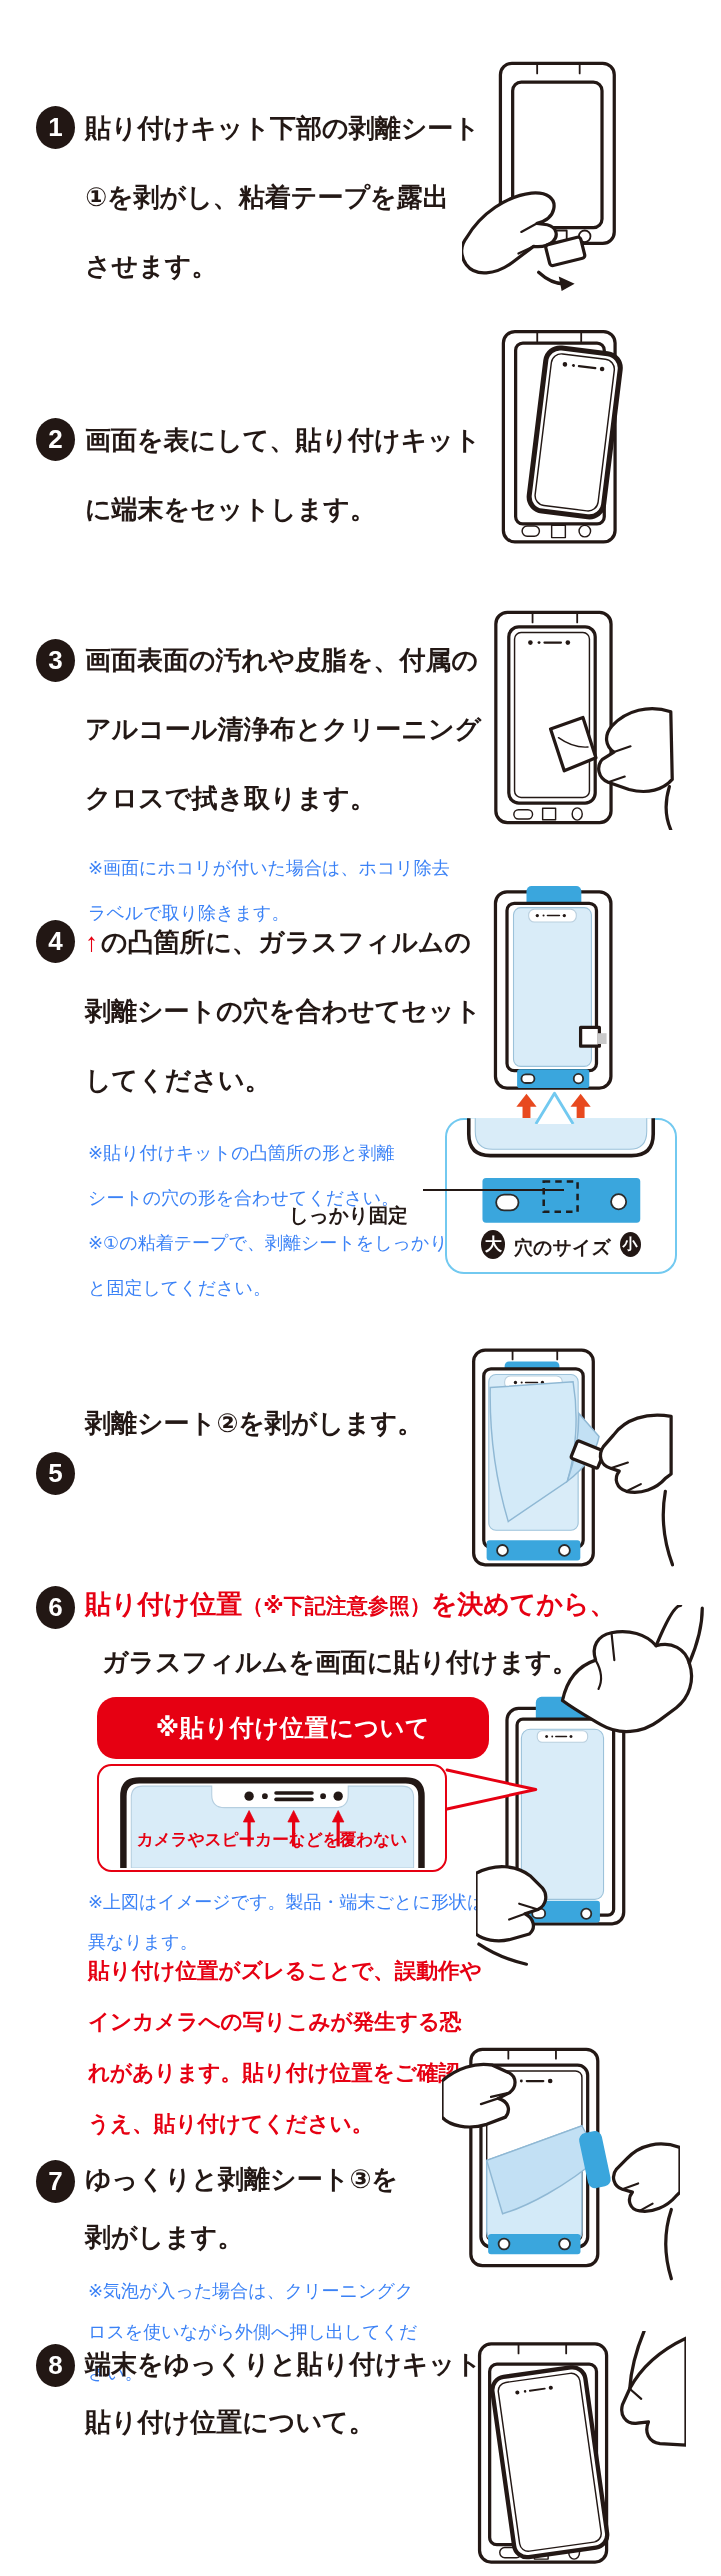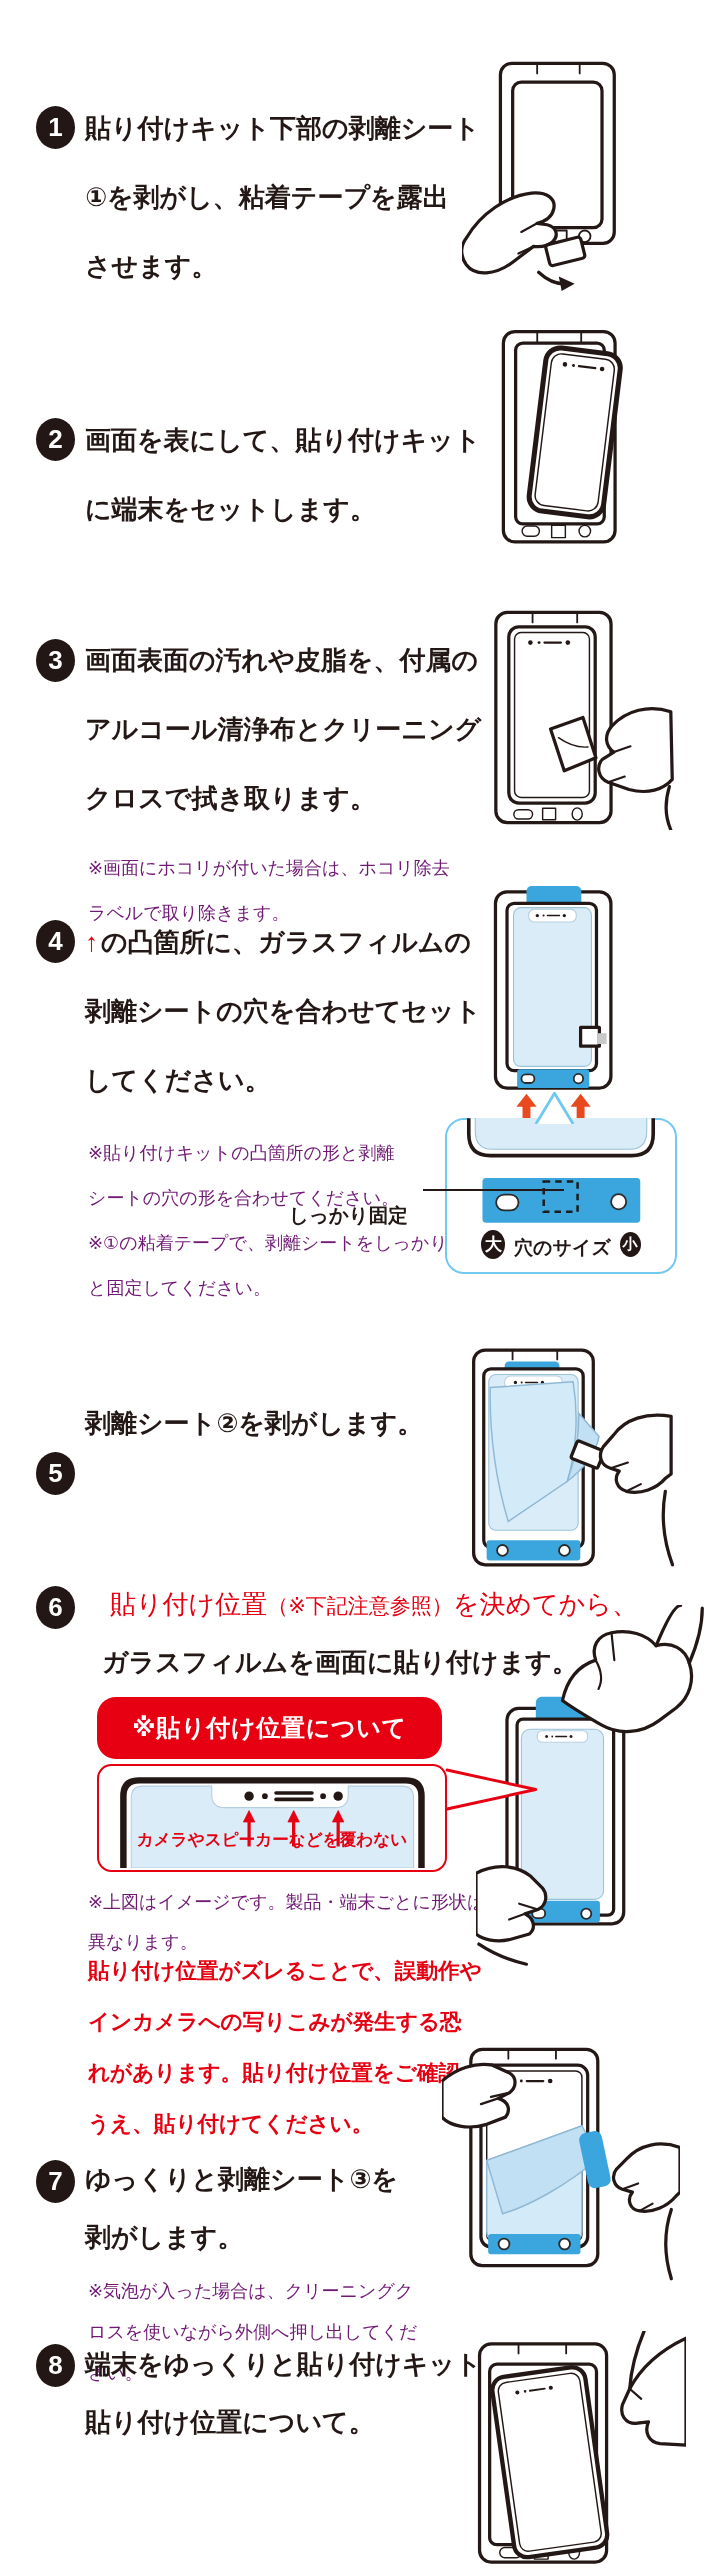--- a/index.html
+++ b/index.html
@@ -13,35 +13,35 @@
     background:#221714;color:#fff;font-weight:bold;font-size:26px;
     display:flex;align-items:center;justify-content:center;
   }
   .title{
     position:absolute;font-size:26px;font-weight:bold;line-height:69px;
     letter-spacing:0px;white-space:pre-line;color:#231815;
   }
   .title.tight{line-height:58px;}
   .title.single{line-height:43px;}
   .note{
-    position:absolute;font-size:18px;color:#701a75;line-height:45px;
+    position:absolute;font-size:18px;color:#3b82f6;line-height:45px;
     white-space:pre-line;font-weight:500;
   }
   .note.lh57{line-height:41px;}
   .note.lh56{line-height:40px;}
   .red-note{
     position:absolute;font-size:21.6px;color:#e60012;line-height:51px;
     white-space:pre-line;font-weight:600;
   }
   .red-arrow{color:#e60012;font-weight:900;margin-right:2.9px;}
-  .t6-line1{position:absolute;font-weight:normal;color:#e60012;font-size:26px;margin-left:25px;}
+  .t6-line1{position:absolute;font-weight:bold;color:#e60012;font-size:26px;}
   .t6-line1 .paren{font-size:21px;}
   .t6-line2{position:absolute;font-weight:bold;color:#231815;font-size:26px;}
   .red-box{
-    position:absolute;left:97px;top:1697px;width:345px;height:62px;
+    position:absolute;left:97px;top:1697px;width:392px;height:62px;
     background:#e60012;border-radius:19px;display:flex;align-items:center;justify-content:center;
   }
   .red-box span{color:#fff;font-size:24px;font-weight:bold;letter-spacing:0.7px;}
   .diagram{
     position:absolute;left:97px;top:1764px;width:350px;height:108px;
     border:2.9px solid #e60012;border-radius:14.4px;background:#fff;box-sizing:border-box;
   }
   .diagram-label{
     position:absolute;left:0;top:63px;width:100%;text-align:center;
     color:#e60012;font-size:16.6px;font-weight:bold;

